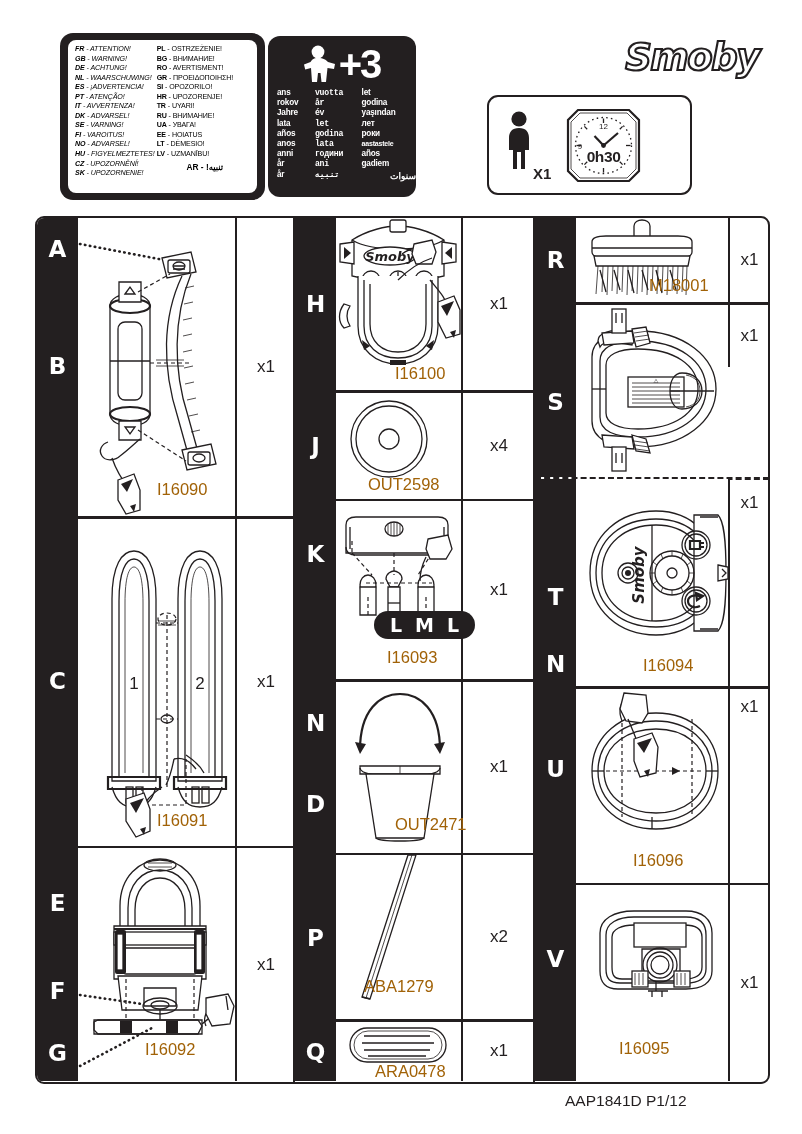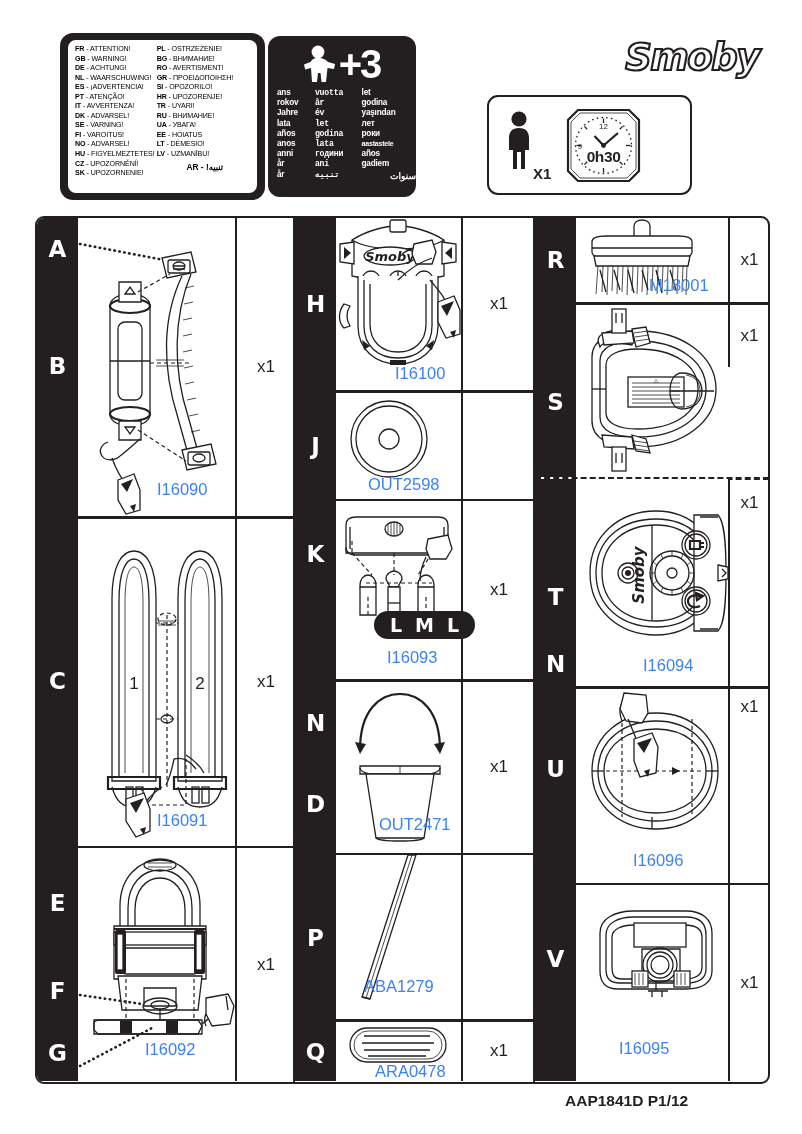--- a/index.html
+++ b/index.html
@@ -26,21 +26,21 @@
     background: #231f20;
     border-radius: 13px;
   }
   #warn-inner {
     position: absolute; left: 8px; top: 7px;
     width: 189px; height: 153px;
     background: #ffffff; border-radius: 8px;
     display: flex; padding: 5px 4px 0 7px;
   }
   .warn-col { display: flex; flex-direction: column; }
-  .warn-col.c1 { width: 83px; }
+  .warn-col.c1 { width: 83px; font-style: italic; }
   .warn-col.c2 { width: 98px; }
   .warn-line {
     font-size: 7.1px; line-height: 9.55px;
     color: #000; white-space: nowrap; letter-spacing: -0.1px;
   }
   .warn-line b { font-weight: bold; }
   .warn-ar {
     font-size: 8.4px; line-height: 11px; text-align: center;
     margin-top: 2px; direction: rtl; font-weight: bold;
   }
@@ -162,21 +162,21 @@
   .qtyarea {
     position: absolute; top: 0; height: 100%;
     display: flex; align-items: center; justify-content: center;
   }
   .qty {
     font-size: 17px; color: #231f20;
     font-family: "Liberation Sans", sans-serif;
   }
   .refname {
     position: absolute;
-    font-size: 16.5px; color: #3b82f6;
+    font-size: 16.5px; color: #a16207;
     white-space: nowrap;
     text-align: right;
   }
 
   svg { display: block; overflow: visible; }
   .ln { fill: none; stroke: #231f20; stroke-width: 1.3; }
   .ln2 { fill: none; stroke: #231f20; stroke-width: 2.2; }
   .lnT { fill: none; stroke: #231f20; stroke-width: 0.8; }
   .dsh { fill: none; stroke: #231f20; stroke-width: 1.2; stroke-dasharray: 4 3; }
   .dot { fill: none; stroke: #231f20; stroke-width: 2.6; stroke-dasharray: 0.5 4.5; stroke-linecap: round; }
@@ -188,21 +188,21 @@
     position: absolute;
     background: #231f20; border-radius: 999px;
     display: flex; align-items: center; justify-content: center;
     gap: 13px;
     color: #fff; font-weight: bold; font-size: 19px;
     font-family: "DejaVu Sans", sans-serif;
   }
 
   #footer {
     position: absolute; left: 565px; top: 1092px;
-    font-size: 15.5px; color: #231f20; font-weight: bold;
+    font-size: 15.5px; color: #231f20;
   }
 </style>
 </head>
 <body>
 
 <div id="page">
 
   <div id="header">
 
     <div id="warn-panel">
@@ -551,20 +551,23 @@
           <div class="lt" style="top:53px">J</div>
         </div>
         <div class="drawarea" style="left:41px; width:125px">
           <svg width="125" height="106" viewBox="0 0 125 106">
             <circle class="ln" cx="53" cy="46" r="38"></circle>
             <circle class="ln" cx="53" cy="46" r="33"></circle>
             <circle class="ln" cx="53" cy="46" r="10"></circle>
           </svg>
         </div>
         <div class="vline" style="left:165.5px; height:100%"></div>
+        <div class="qtyarea" style="left:168px; width:72px">
+          <span class="qty">x4</span>
+        </div>
         <div class="refname" style="left:73px; top:82px">OUT2598</div>
       </div>
       <div class="cell-sep" style="top:280.5px"></div>
 
       <div class="cell" style="top:283px; height:178px">
         <div class="letterbar">
           <div class="lt" style="top:53px">K</div>
         </div>
         <div class="drawarea" style="left:41px; width:125px">
           <svg width="125" height="178" viewBox="0 0 125 178">
@@ -619,36 +622,39 @@
             <path class="ln" d="M24 86 C24 92 44 95 64 95 C84 95 104 92 104 86"></path>
             <path class="fillW" d="M30 92 L98 92 L88 156 L40 156 Z"></path>
             <path class="ln" d="M40 156 C44 160 84 160 88 156"></path>
             <path class="lnT" d="M64 84 L64 92"></path>
           </svg>
         </div>
         <div class="vline" style="left:165.5px; height:100%"></div>
         <div class="qtyarea" style="left:168px; width:72px">
           <span class="qty">x1</span>
         </div>
-        <div class="refname" style="left:84px; top:133px">OUT2471</div>
+        <div class="refname" style="left:100px; top:133px">OUT2471</div>
       </div>
       <div class="cell-sep" style="top:634.5px"></div>
 
       <div class="cell" style="top:637px; height:164px">
         <div class="letterbar">
           <div class="lt" style="top:83px">P</div>
         </div>
         <div class="drawarea" style="left:41px; width:125px">
           <svg width="125" height="164" viewBox="0 0 125 164">
             <path class="fillW" d="M72 0 L80 0 L34 144 L26 142 Z"></path>
             <path class="lnT" d="M76 0 L30 143"></path>
             <path class="ln" d="M26 142 L34 144"></path>
           </svg>
         </div>
         <div class="vline" style="left:165.5px; height:100%"></div>
+        <div class="qtyarea" style="left:168px; width:72px">
+          <span class="qty">x2</span>
+        </div>
         <div class="refname" style="left:69px; top:122px">ABA1279</div>
       </div>
       <div class="cell-sep" style="top:801px"></div>
 
       <div class="cell" style="top:803.5px; height:59.5px">
         <div class="letterbar">
           <div class="lt" style="top:30px">Q</div>
         </div>
         <div class="drawarea" style="left:41px; width:125px">
           <svg width="125" height="60" viewBox="0 0 125 60">

